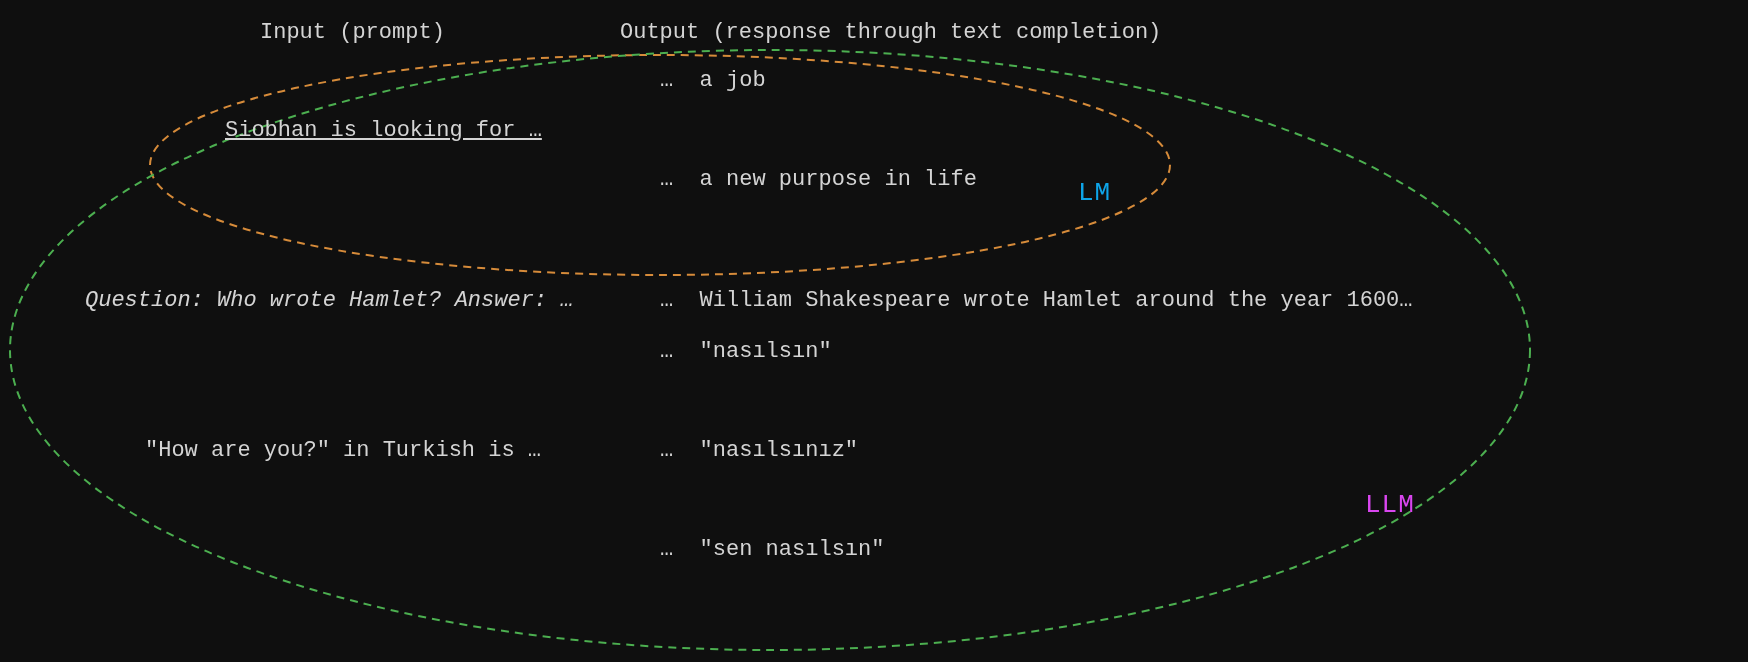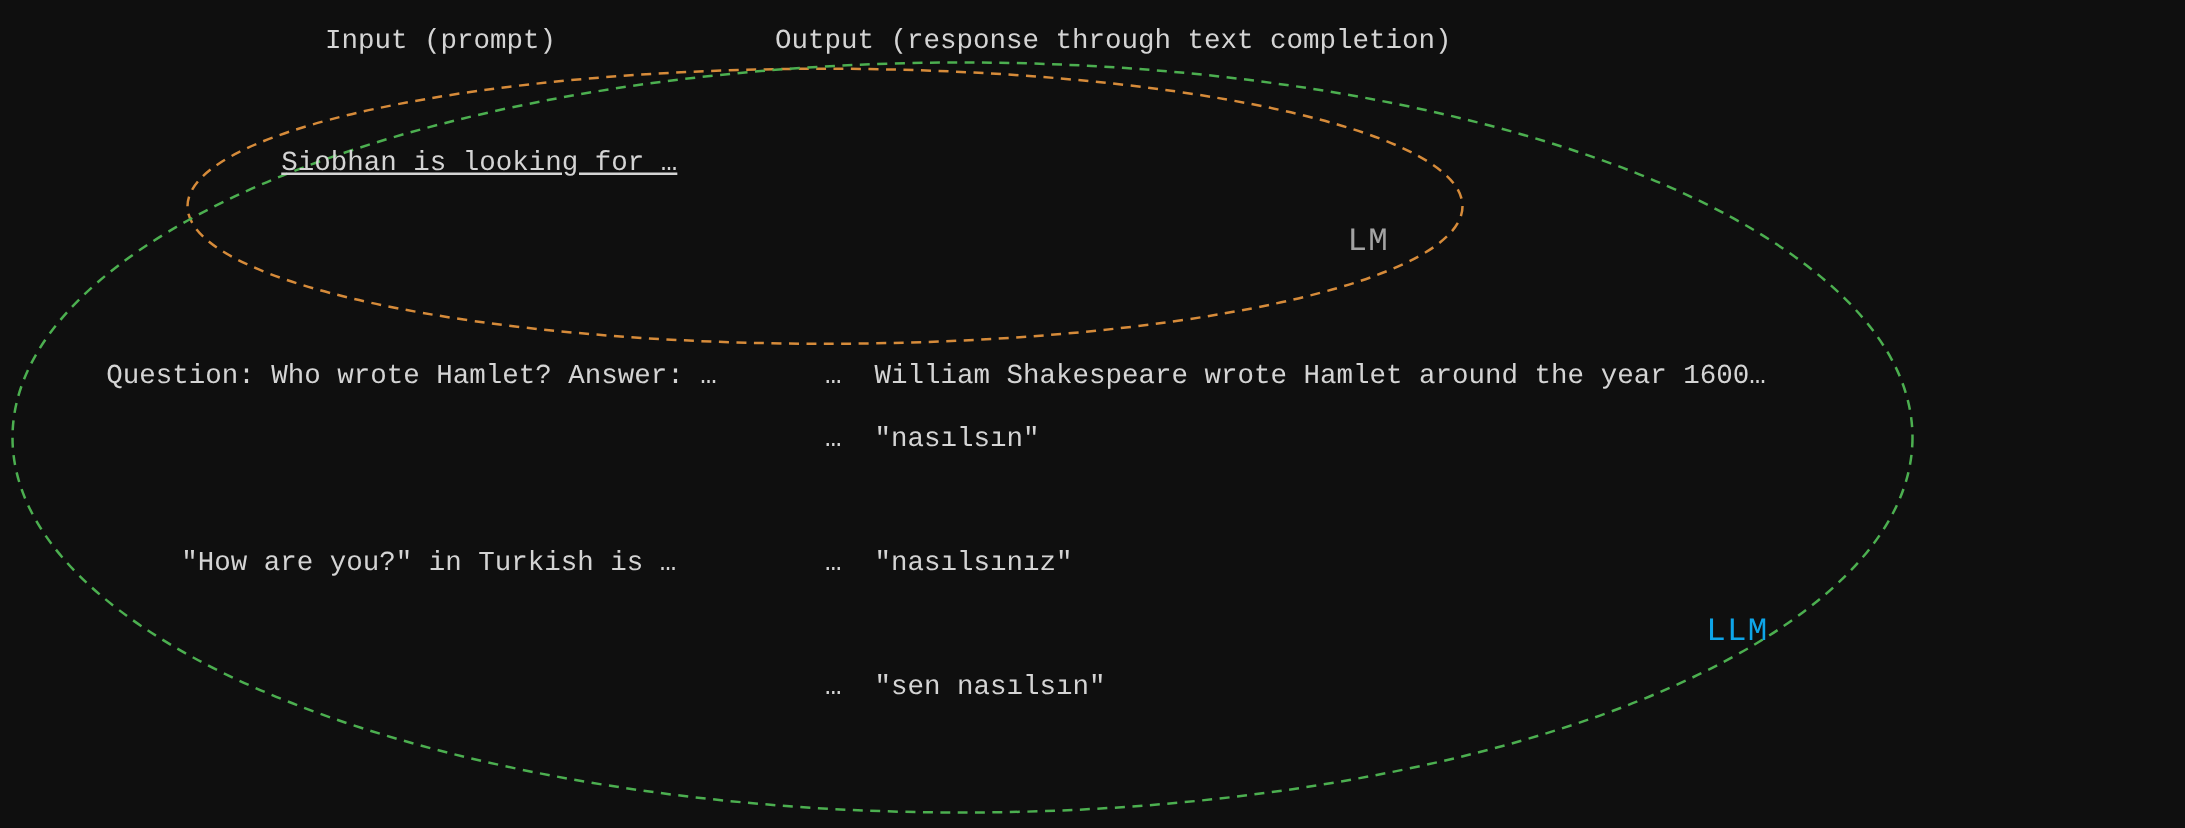--- a/index.html
+++ b/index.html
@@ -36,21 +36,21 @@
   .completions {
     font-size: 22px;
     line-height: 1.5;
     white-space: pre;
   }
   .completions div { white-space: pre; }
   .row1 { top: 130px; }
   .row1 .prompt { position: absolute; left: 225px; text-decoration: underline; }
   .row1 .completions { position: absolute; left: 660px; }
   .row2 { top: 300px; }
-  .row2 .prompt { position: absolute; left: 85px; }
+  .row2 .prompt { position: absolute; left: 85px; font-style: italic; }
   .row2 .completions { position: absolute; left: 660px; }
   .row3 { top: 450px; }
   .row3 .prompt { position: absolute; left: 145px; }
   .row3 .completions { position: absolute; left: 660px; }
   .label-lm {
     position: absolute;
     top: 178px;
     left: 1078px;
     font-size: 26px;
     letter-spacing: 1px;
@@ -78,33 +78,35 @@
 <div class="header-output">Output (response through text completion)</div>
 
 <svg class="ellipse-svg" viewBox="0 0 1748 662">
   <ellipse cx="660" cy="165" rx="510" ry="110" fill="none" stroke="#d68b3a" stroke-width="2" stroke-dasharray="8,6"></ellipse>
   <ellipse cx="770" cy="350" rx="760" ry="300" fill="none" stroke="#4caf50" stroke-width="2" stroke-dasharray="8,6"></ellipse>
 </svg>
 
 <div class="row row1">
   <div class="prompt">Siobhan is looking for …</div>
   <div class="completions">
+    <div>…  a job</div>
+    <div>…  a new purpose in life</div>
   </div>
 </div>
 
 <div class="row row2">
   <div class="prompt">Question: Who wrote Hamlet? Answer: …</div>
   <div class="completions">
     <div>…  William Shakespeare wrote Hamlet around the year 1600…</div>
   </div>
 </div>
 
 <div class="row row3">
   <div class="prompt">"How are you?" in Turkish is …</div>
   <div class="completions">
     <div>…  "nasılsın"</div>
     <div>…  "nasılsınız"</div>
     <div>…  "sen nasılsın"</div>
   </div>
 </div>
 
-<div class="label-lm" style="color:#a3a3a3">LM</div>
-<div class="label-llm" style="color:#0ea5e9">LLM</div>
+<div class="label-lm" style="color:#0ea5e9">LM</div>
+<div class="label-llm" style="color:#d946ef">LLM</div>
 
 </body></html>

